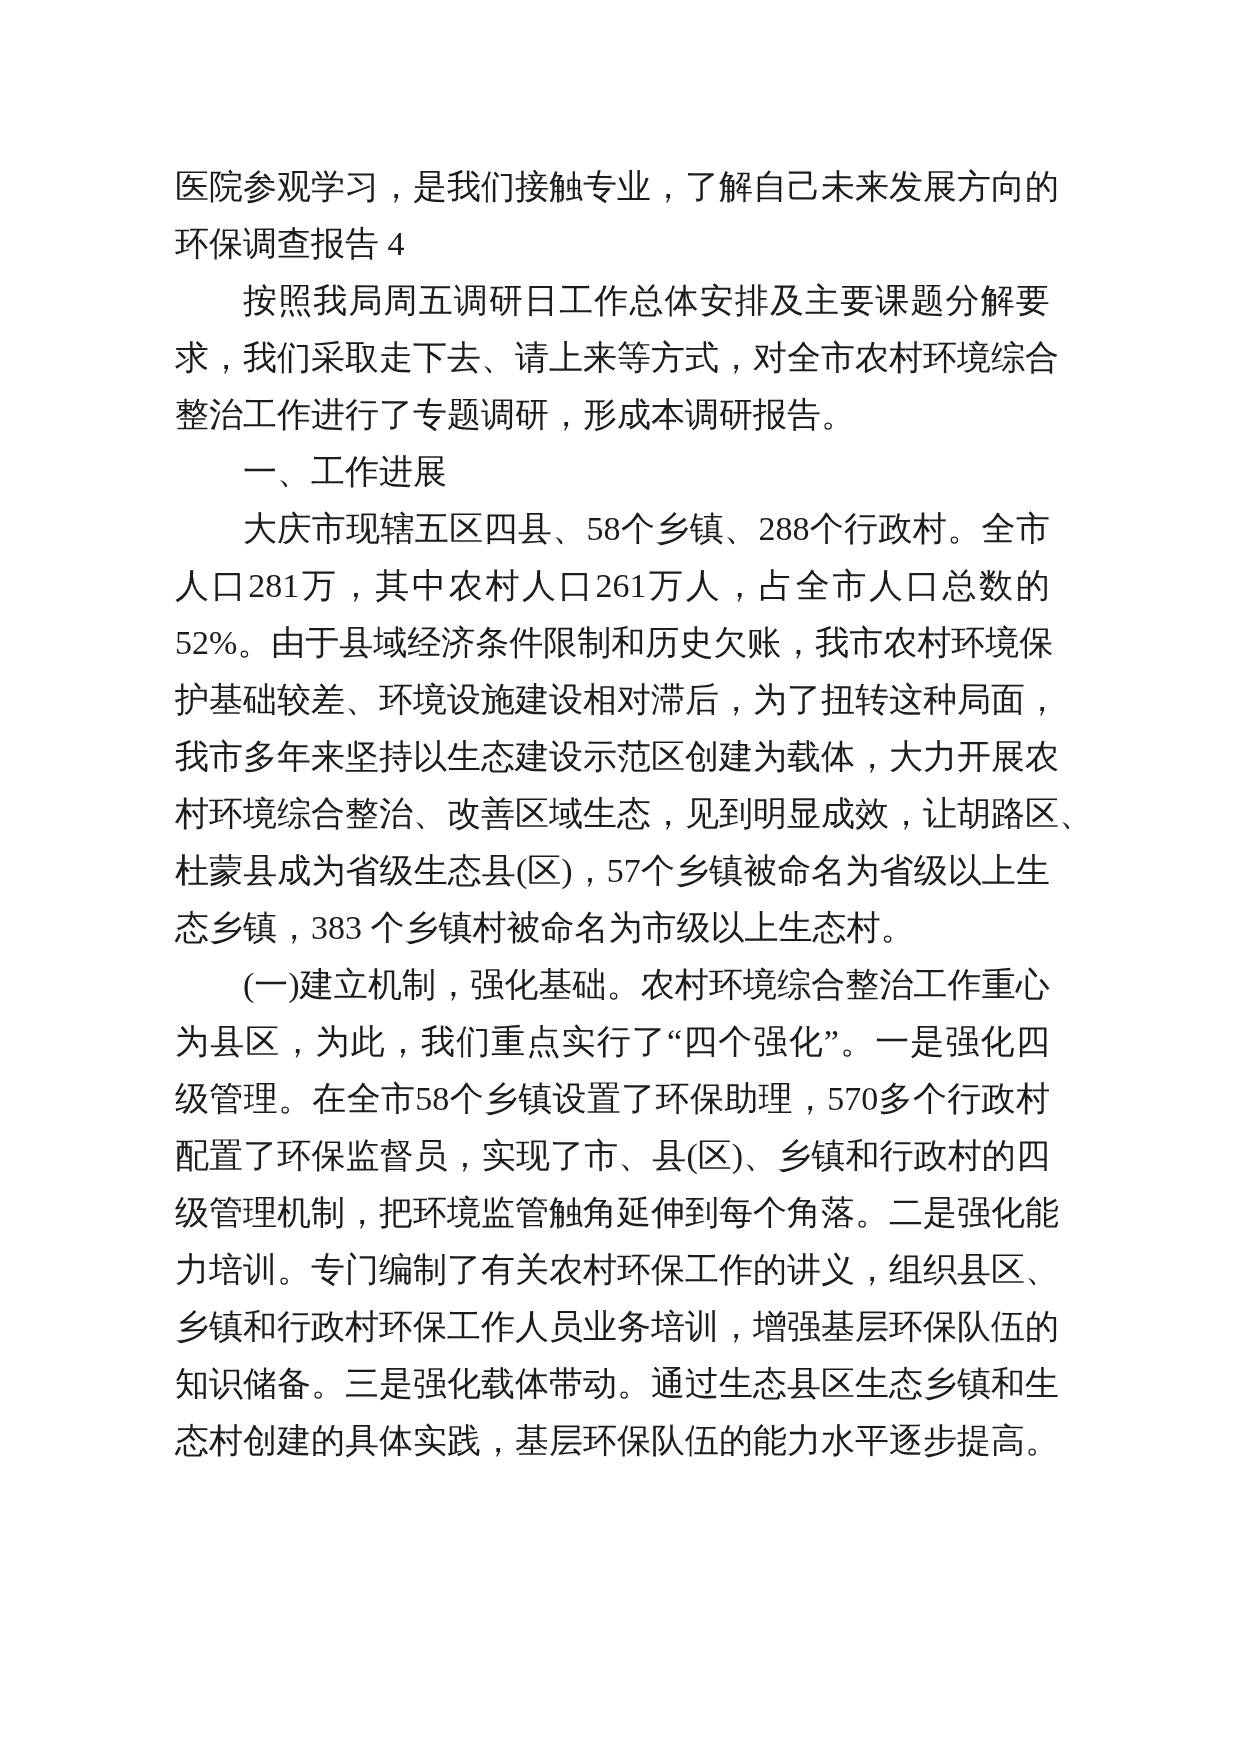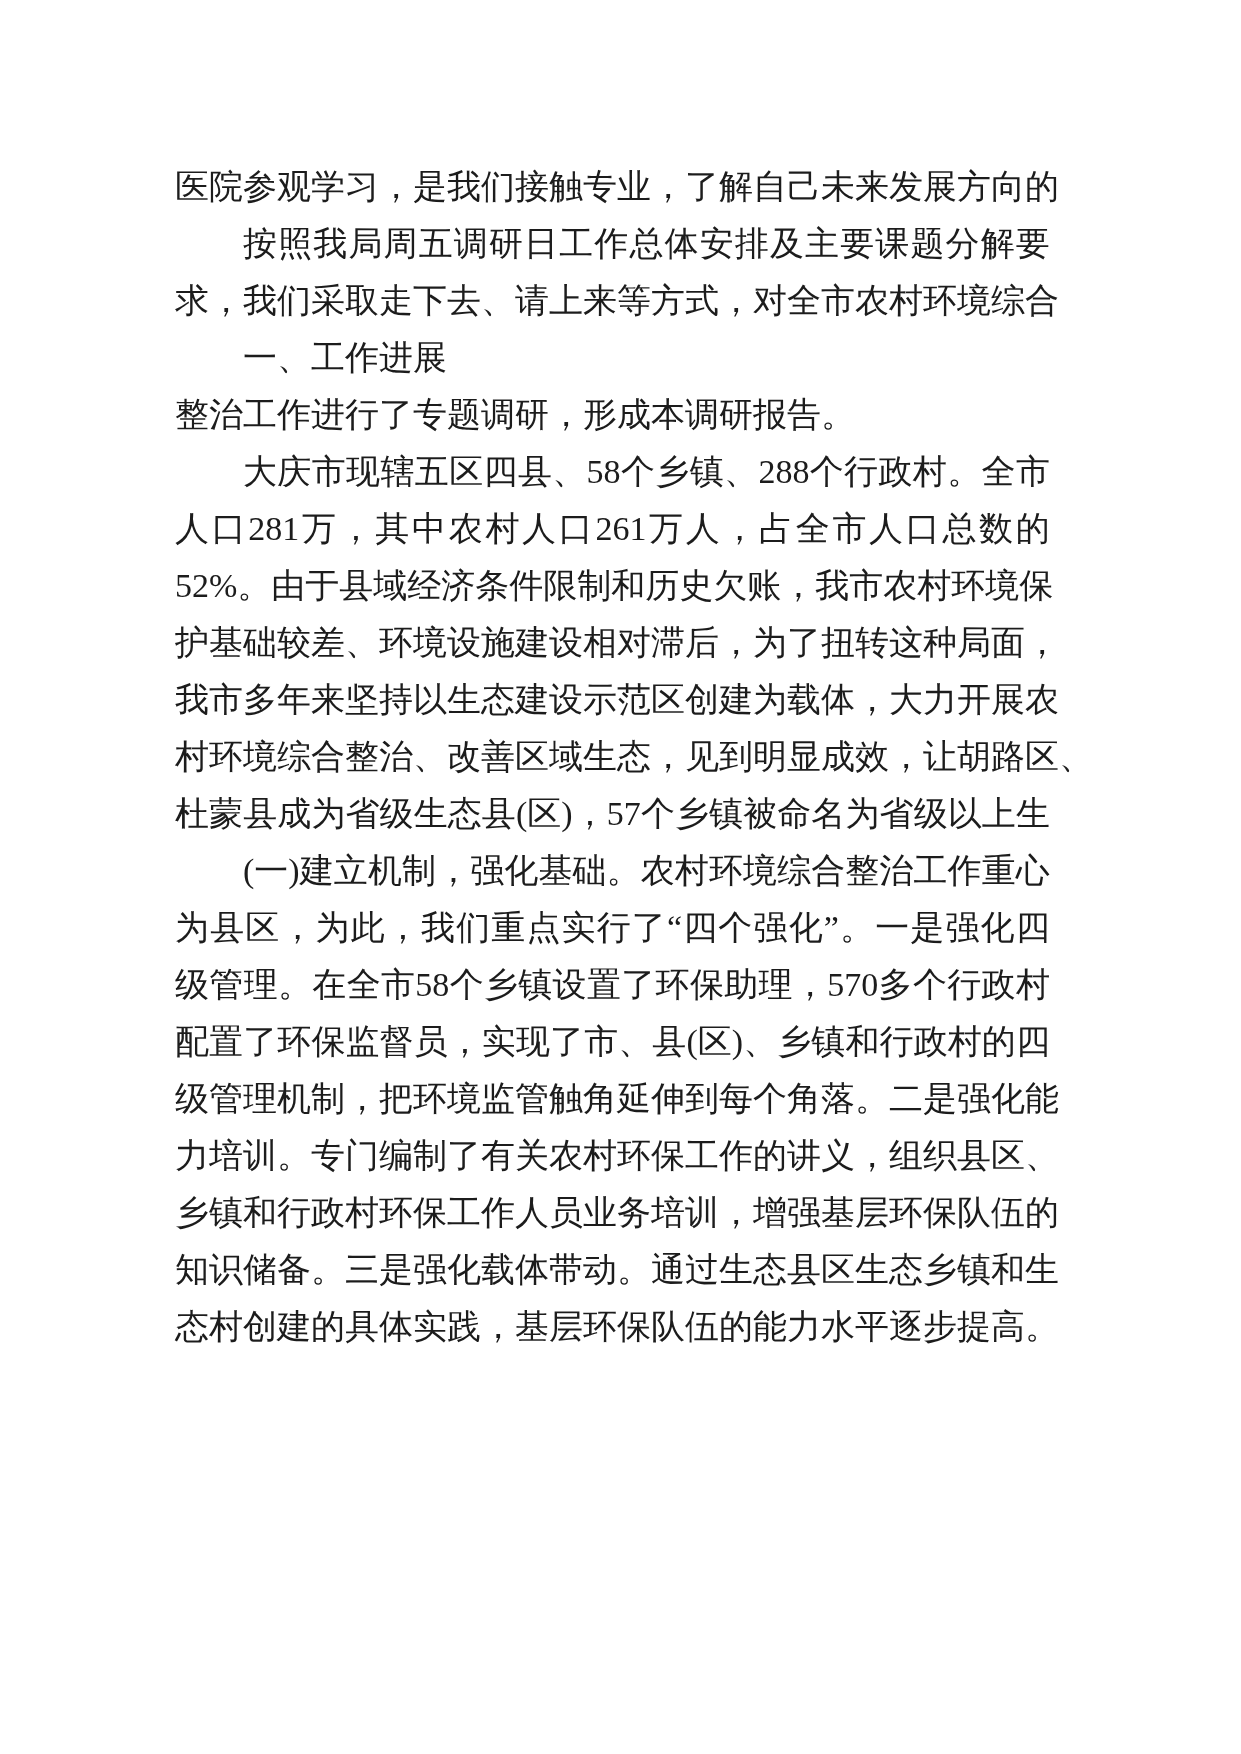--- a/index.html
+++ b/index.html
@@ -69,20 +69,21 @@
         <span>自</span>
         <span>己</span>
         <span>未</span>
         <span>来</span>
         <span>发</span>
         <span>展</span>
         <span>方</span>
         <span>向</span>
         <span>的</span>
       </div>
+      <div class="line">环保调查报告 4</div>
       <div class="line just ind">
         <span>按</span>
         <span>照</span>
         <span>我</span>
         <span>局</span>
         <span>周</span>
         <span>五</span>
         <span>调</span>
         <span>研</span>
         <span>日</span>
@@ -122,22 +123,22 @@
         <span>对</span>
         <span>全</span>
         <span>市</span>
         <span>农</span>
         <span>村</span>
         <span>环</span>
         <span>境</span>
         <span>综</span>
         <span>合</span>
       </div>
+      <div class="line">整治工作进行了专题调研，形成本调研报告。</div>
       <div class="line ind">一、工作进展</div>
-      <div class="line">整治工作进行了专题调研，形成本调研报告。</div>
       <div class="line just ind">
         <span>大</span>
         <span>庆</span>
         <span>市</span>
         <span>现</span>
         <span>辖</span>
         <span>五</span>
         <span>区</span>
         <span>四</span>
         <span>县</span>
@@ -313,20 +314,21 @@
         <span>被</span>
         <span>命</span>
         <span>名</span>
         <span>为</span>
         <span>省</span>
         <span>级</span>
         <span>以</span>
         <span>上</span>
         <span>生</span>
       </div>
+      <div class="line">态乡镇，383 个乡镇村被命名为市级以上生态村。</div>
       <div class="line just ind">
         <span>(一)</span>
         <span>建</span>
         <span>立</span>
         <span>机</span>
         <span>制</span>
         <span>，</span>
         <span>强</span>
         <span>化</span>
         <span>基</span>

